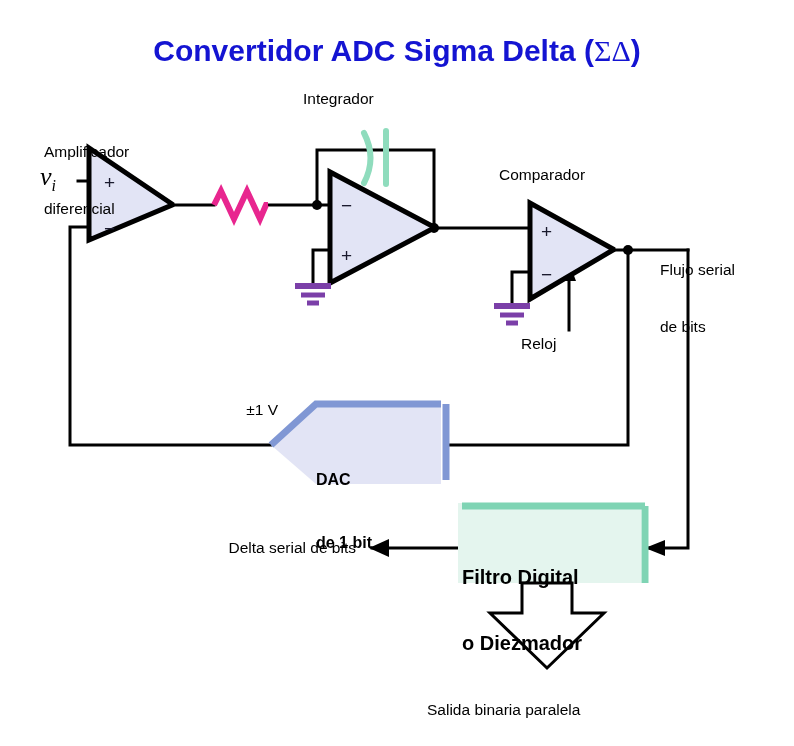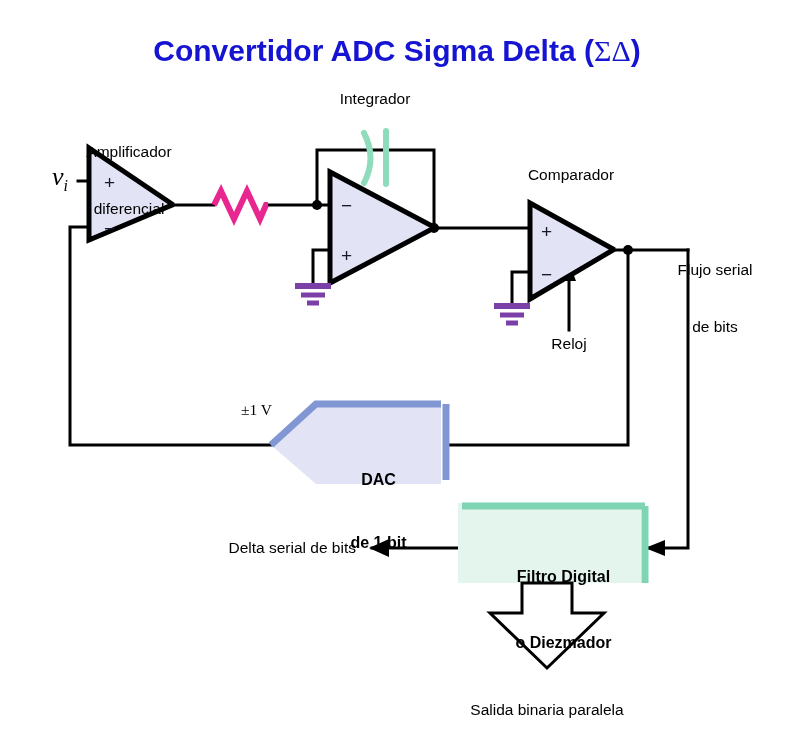--- a/index.html
+++ b/index.html
@@ -46,21 +46,21 @@
     font-size: 30px;
   }
   .lbl {
     position: absolute;
     font-family: "Liberation Sans", sans-serif;
     font-size: 15.5px;
     color: #000000;
     white-space: pre;
     line-height: 19px;
   }
-  .lbl.c { text-align: center; }
+  .lbl.c { }
   .lbl.r { text-align: right; }
   .lbl.b { font-weight: bold; }
   .vi {
     position: absolute;
     font-family: "Liberation Serif", serif;
     font-style: italic;
     font-size: 26px;
     color: #000000;
   }
   .vi sub {
@@ -168,46 +168,46 @@
     <g>
       <rect x="458" y="503" width="183" height="80" fill="#e4f5ee" stroke="none"></rect>
       <path d="M462,506 L645,506" stroke="#7fd4b4" stroke-width="7" fill="none"></path>
       <path d="M645,506 L645,583" stroke="#7fd4b4" stroke-width="7" fill="none"></path>
     </g>
 
     <polygon points="522,583 572,583 572,613 604,613 547,668 490,613 522,613" fill="#ffffff" stroke="#000000" stroke-width="3" stroke-linejoin="miter"></polygon>
 
   </svg>
 
-  <div class="vi" style="left:52px; top:162px;"><span>v</span><sub>i</sub></div>
+  <div class="vi" style="left:40px; top:162px;"><span>v</span><sub>i</sub></div>
 
   <div class="lbl c" style="left:44px; top:104px; width:170px;">
     <div>Amplificador</div>
     <div>diferencial</div>
   </div>
 
   <div class="lbl c" style="left:303px; top:89px; width:144px;">Integrador</div>
 
   <div class="lbl c" style="left:499px; top:165px; width:144px;">Comparador</div>
 
   <div class="lbl c" style="left:660px; top:222px; width:110px;">
     <div>Flujo serial</div>
     <div>de bits</div>
   </div>
 
   <div class="lbl c" style="left:521px; top:334px; width:96px;">Reloj</div>
 
-  <div class="lbl r" style="left:172px; top:400px; width:100px;font-family:Liberation Serif, serif;">±1 V</div>
+  <div class="lbl r" style="left:178px; top:400px; width:100px;">±1 V</div>
 
   <div class="lbl c b" style="left:316px; top:427px; width:125px; font-size:16px; line-height:21px;">
     <div>DAC</div>
     <div>de 1 bit</div>
   </div>
 
-  <div class="lbl c b" style="left:476px; top:522px; width:175px; font-size:16px; line-height:22px;">
+  <div class="lbl c b" style="left:462px; top:522px; width:175px; font-size:20px; line-height:22px;">
     <div>Filtro Digital</div>
     <div>o Diezmador</div>
   </div>
 
   <div class="lbl r" style="left:140px; top:538px; width:216px;">Delta serial de bits</div>
 
   <div class="lbl c" style="left:427px; top:662px; width:240px;">
     <div>Salida binaria paralela</div>
     
   </div>

